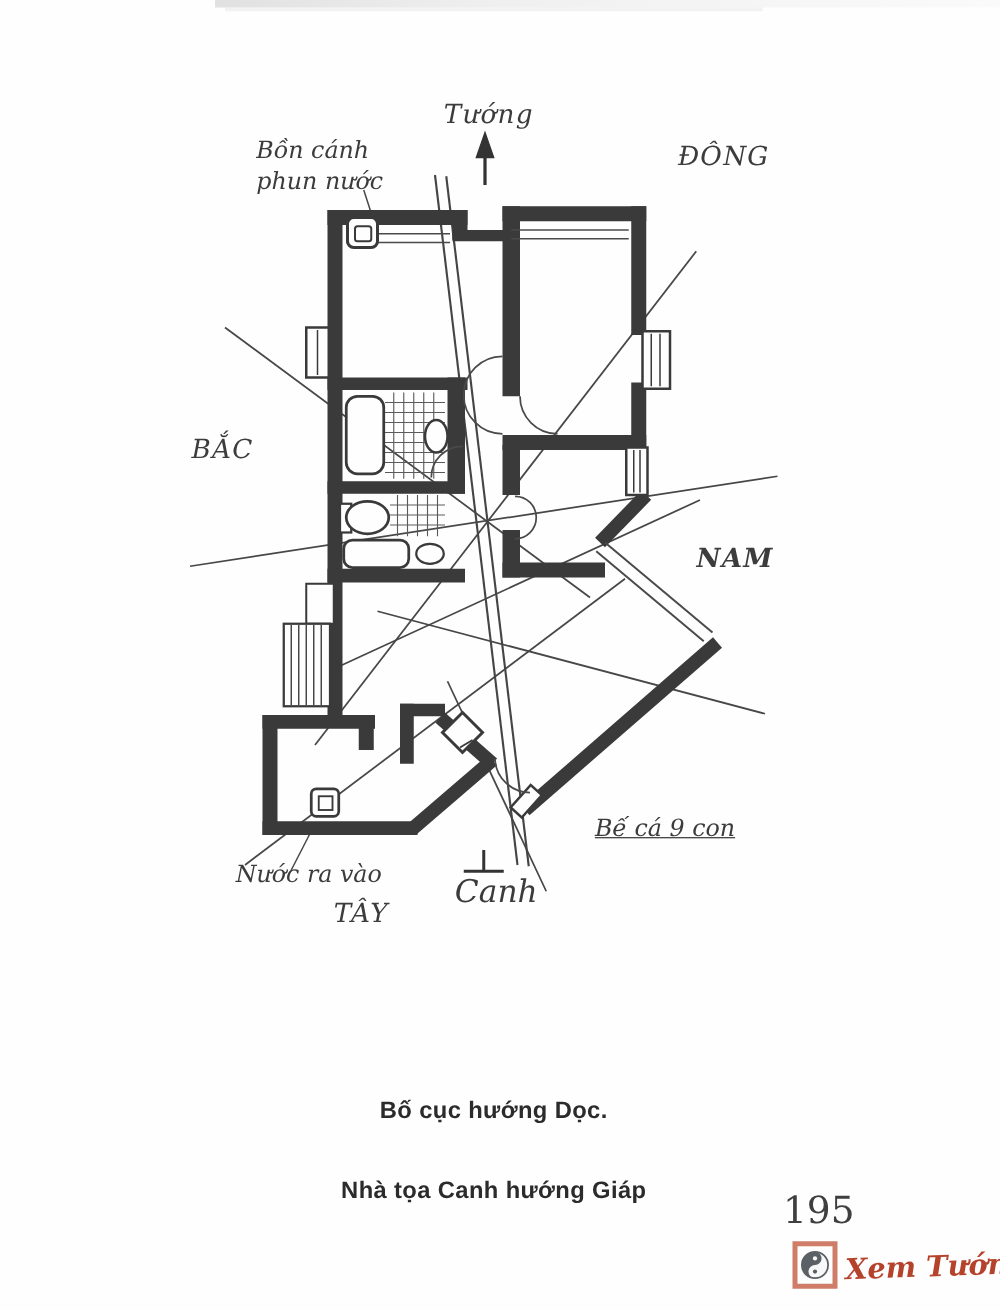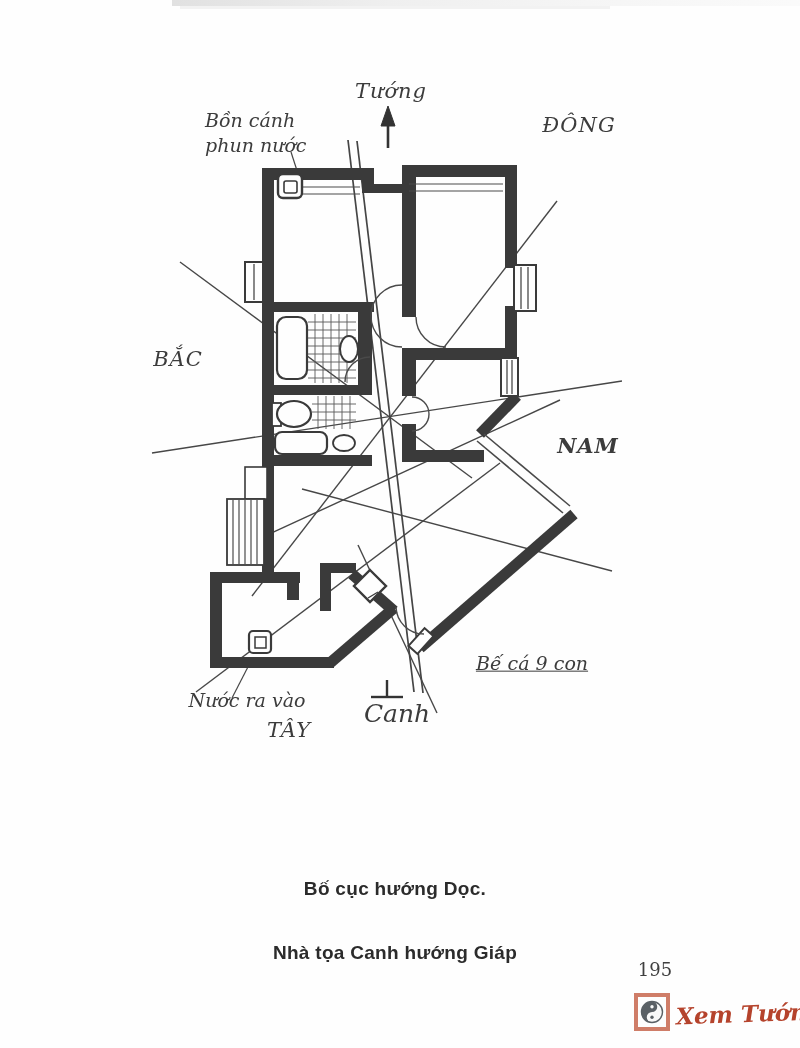--- a/index.html
+++ b/index.html
@@ -20,21 +20,21 @@
   .lbl.ctr{transform:translate(-50%,-50%);white-space:nowrap;}
   .dir{font-size:21px;letter-spacing:1px;}
   .ann{font-size:19px;}
   .caption{
     position:absolute;left:395px;color:#2b2b2b;font-style:normal;
     font-family:"Liberation Sans", sans-serif;font-weight:bold;font-size:19px;
     transform:translate(-50%,-50%);white-space:nowrap;letter-spacing:.3px;
   }
   .pagenum{
     position:absolute;left:655px;top:969px;transform:translate(-50%,-50%);
-    font-family:"DejaVu Serif", serif;font-size:18px;color:#3f3f3f;font-style:normal;
+    font-family:"DejaVu Serif", serif;font-size:30px;color:#3f3f3f;font-style:normal;
   }
   .watermark{position:absolute;left:634px;top:993px;display:flex;align-items:center;}
   .wm-logo{
     width:28px;height:30px;border:4px solid #cf7d68;background:#fdfdfd;
     display:flex;align-items:center;justify-content:center;
   }
   .wm-text{
     margin-left:6px;font-family:"DejaVu Serif", serif;font-style:italic;font-weight:bold;
     font-size:23px;color:#b5432c;transform:rotate(-2deg);white-space:nowrap;
   }

